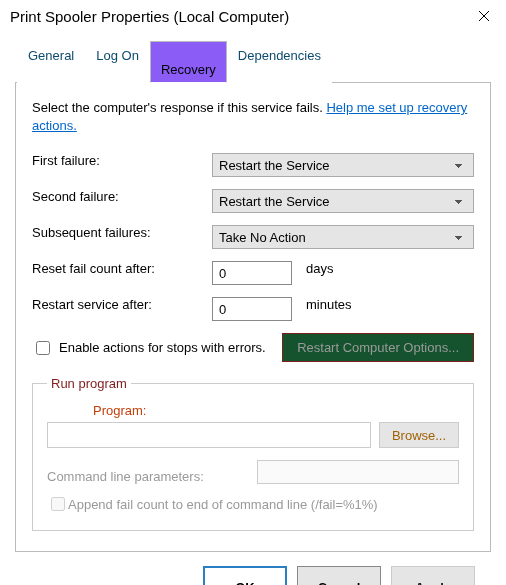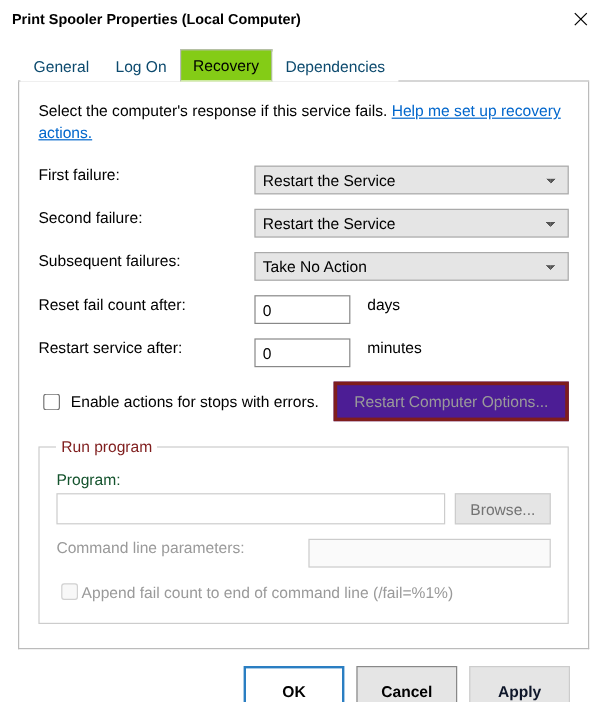--- a/index.html
+++ b/index.html
@@ -1,43 +1,43 @@
 <!DOCTYPE html>
 <html><head>
 <meta charset="utf-8">
 <style>
 * { box-sizing: border-box; font-family: "Segoe UI", Tahoma, sans-serif; font-size: 13px; }
 body { margin: 0; background: #fff; width: 506px; height: 585px; overflow: hidden; }
 .titlebar { display: flex; align-items: center; justify-content: space-between; height: 32px; padding: 0 0 0 10px; }
-.titlebar .title { font-size: 12px; font-weight: bold; }
+.titlebar .title { font-size: 15px; }
 .closebtn { width: 45px; height: 32px; display: flex; align-items: center; justify-content: center; }
 .closebtn svg { width: 12px; height: 12px; }
 .body { padding: 10px 15px 10px 15px; }
 .tabs { display: flex; border-bottom: 1px solid #bbb; position: relative; padding-left: 2px;}
 .tab { padding: 4px 10px; border: 1px solid transparent; border-bottom: none; position: relative; top: 1px; background: #fff; cursor: default;}
-.tab.active { border-color: #bbb; border-bottom: 1px solid #fff; background: #84cc16; padding-top:5px; padding-bottom:5px; top:1px; margin-top:-2px;}
+.tab.active { border-color: #bbb; border-bottom: 1px solid #fff; background: #8b5cf6; padding-top:20px; padding-bottom:5px; top:1px; margin-top:-2px;}
 .tab.inactive { color: #0c4a6e; }
 .panel { border: 1px solid #bbb; border-top: none; padding: 16px 16px 20px 16px; }
 .intro { margin-bottom: 18px; line-height: 1.4; }
 .intro a { color: #0066cc; text-decoration: underline; }
 .row { display: flex; align-items: flex-start; margin-bottom: 12px; }
 .row .lbl { width: 180px; }
 .row select { flex: 1; height: 24px; background: #e5e5e5; border: 1px solid #aaa; padding: 2px 6px; appearance: none; -webkit-appearance:none; background-image: linear-gradient(45deg, transparent 50%, #555 50%), linear-gradient(135deg, #555 50%, transparent 50%); background-position: calc(100% - 14px) 10px, calc(100% - 10px) 10px; background-size: 4px 4px, 4px 4px; background-repeat: no-repeat; }
 .row input[type=text].num { width: 80px; height: 24px; border: 1px solid #888; padding: 2px 6px; }
 .row .unit { margin-left: 14px; }
 .chkrow { display: flex; align-items: center; margin: 10px 0 14px 0; gap: 6px; }
 .chkrow input[type=checkbox]{ width:14px; height:14px;}
-.rcobtn { margin-left: auto; padding: 6px 14px; background: #4c1d95; border: 3px solid #7f1d1d; color: #9a9a9a; }
+.rcobtn { margin-left: auto; padding: 6px 14px; background: #14532d; border: 1px solid #7f1d1d; color: #9a9a9a; }
 fieldset.runprog { border: 1px solid #ccc; padding: 12px 14px 16px 14px; margin: 0; }
 fieldset.runprog legend { color: #7f1d1d; padding: 0 4px; }
-.disabled-label { color: #14532d; }
+.disabled-label { color: #c2410c; margin-left: 46px; }
 .progrow { display: flex; gap: 8px; margin: 4px 0 12px 0; }
 .progrow input { flex:1; height: 26px; border: 1px solid #ccc; background: #fff; }
-.progrow button { width: 80px; background: #e5e5e5; border: 1px solid #ccc; color: #737373; }
-.cmdrow { display:flex; align-items:flex-start; gap: 10px; margin-bottom: 10px;}
+.progrow button { width: 80px; background: #e5e5e5; border: 1px solid #ccc; color: #a16207; }
+.cmdrow { display:flex; align-items:flex-end; gap: 10px; margin-bottom: 10px;}
 .cmdrow .cl-lbl { color:#9a9a9a; width: 200px;}
 .cmdrow input { flex:1; height:24px; border:1px solid #ccc; }
 .appendrow { display:flex; align-items:center; gap:0; color:#9a9a9a; }
 .appendrow input[type=checkbox]{ width:14px; height:14px;}
 .footer { display:flex; justify-content:flex-end; gap: 10px; padding: 14px 16px 0 0; }
 .footer button { width: 84px; height: 43px; border: 1px solid #888; background: #e5e5e5; font-weight: bold; }
 .footer button.ok { background: #fff; border: 2px solid #2a7ec2; }
 .footer button.apply { color: #0f172a; border-color: #ccc; }
 </style>
 </head>

